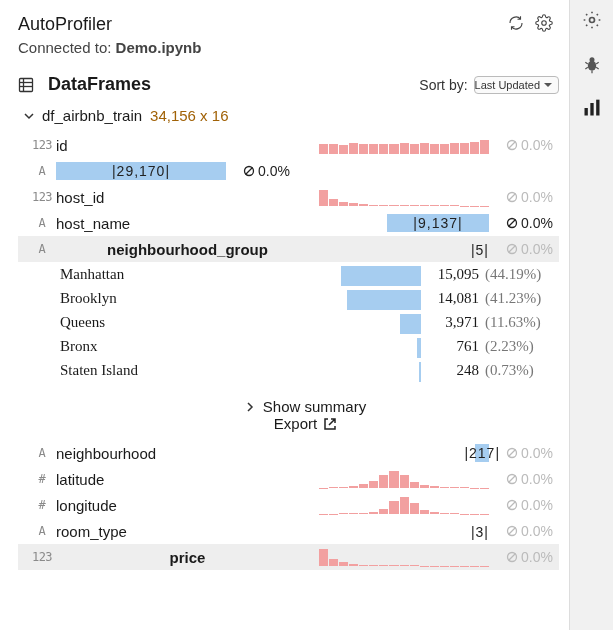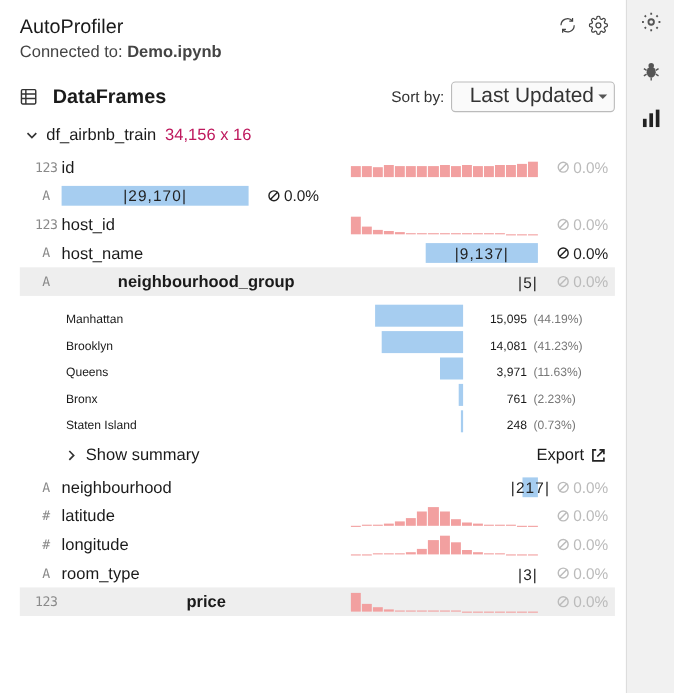--- a/index.html
+++ b/index.html
@@ -10,48 +10,48 @@
 .side-icon.active { fill: #222; }
 .header { display: flex; justify-content: space-between; align-items: flex-start; margin-bottom: 4px; }
 .title { font-size: 18px; font-weight: 400; }
 .hdr-icons { display: flex; gap: 10px; padding-right: 6px; }
 .hdr-icon { width: 18px; height: 18px; stroke: #444; fill: none; stroke-width: 1.5; cursor: pointer; }
 .connected { font-size: 15px; color: #444; margin-bottom: 18px; }
 .connected b { font-weight: 600; }
 .section-row { display: flex; justify-content: space-between; align-items: center; margin-bottom: 10px; }
 .section-title { display: flex; align-items: center; gap: 14px; font-size: 18px; font-weight: 700; }
 .sort { font-size: 14px; color: #333; display: flex; align-items: center; gap: 6px; }
-.sort-select { border: 1px solid #bbb; border-radius: 4px; padding: 2px 18px 2px 16px; font-size: 19px; background: #fafafa; position: relative; cursor: pointer; }
+.sort-select { border: 1px solid #bbb; border-radius: 4px; padding: 2px 18px 2px 0; font-size: 11px; background: #fafafa; position: relative; cursor: pointer; }
 .sort-select::after { content: ""; position: absolute; right: 6px; top: 50%; border: 4px solid transparent; border-top-color: #555; transform: translateY(-2px); }
 .df-row { display: flex; align-items: center; gap: 8px; padding: 2px 0 8px 6px; font-size: 15px; }
 .df-caret { width: 10px; height: 10px; }
 .df-name { font-weight: 400; }
-.df-shape { color: #be185d; }
+.df-shape { color: #a16207; }
 .col-row { display: flex; align-items: center; height: 26px; padding-left: 10px; font-size: 15px; }
 .col-row.sel { background: #eee; }
 .col-type { width: 28px; font-size: 12px; color: #8a8a8a; font-family: ui-monospace, Menlo, monospace; display: flex; justify-content: center; }
 .col-type.num { letter-spacing: -0.5px; }
 .col-name { flex: 1; }
 .col-name.bold { font-weight: 700; text-align: center; }
 .spark { width: 170px; height: 18px; position: relative; display: flex; align-items: flex-end; justify-content: flex-end; }
 .bars { display: flex; align-items: flex-end; width: 100%; height: 100%; gap: 1px; }
 .bars span { flex: 1; background: #f2a0a0; }
 .bluebar { background: #a6cdf0; height: 18px; display: flex; align-items: center; justify-content: center; }
 .card { font-size: 14px; color: #222; letter-spacing: 1px; }
 .null { width: 70px; text-align: right; color: #bbb; font-size: 14px; padding-right: 6px; display: flex; align-items: center; justify-content: flex-end; gap: 3px; }
 .null.dark { color: #222; }
 .null svg { width: 12px; height: 12px; }
 .vals { padding: 4px 0 6px 42px; }
-.val-row { display: flex; align-items: flex-end; height: 24px; font-size: 11px; }
+.val-row { display: flex; align-items: flex-start; height: 24px; font-size: 15px; font-family: Liberation Serif, serif; }
 .val-label { flex: 1; }
 .val-bar-wrap { width: 80px; display: flex; justify-content: flex-end; margin-right: 4px; }
 .val-bar { background: #a6cdf0; height: 20px; }
 .val-count { width: 60px; text-align: right; padding-right: 6px; }
 .val-pct { width: 74px; color: #777; }
-.summary-row { display: flex; justify-content: space-between; align-items: center; padding: 6px 8px 8px 42px; font-size: 15px; }
+.summary-row { display: flex; justify-content: center; align-items: center; padding: 6px 8px 8px 42px; font-size: 15px; flex-direction: column; }
 .summary-left { display: flex; align-items: center; gap: 8px; cursor: pointer; }
 .export { display: flex; align-items: center; gap: 6px; cursor: pointer; }
 svg { display: block; }
 </style>
 </head>
 <body>
 
 <div class="main">
   <div class="header">
     <div class="title">AutoProfiler</div>

